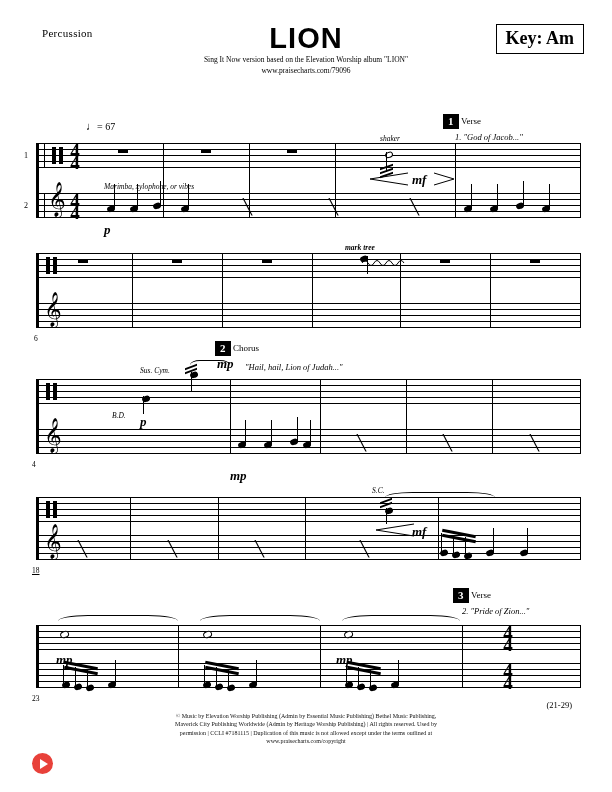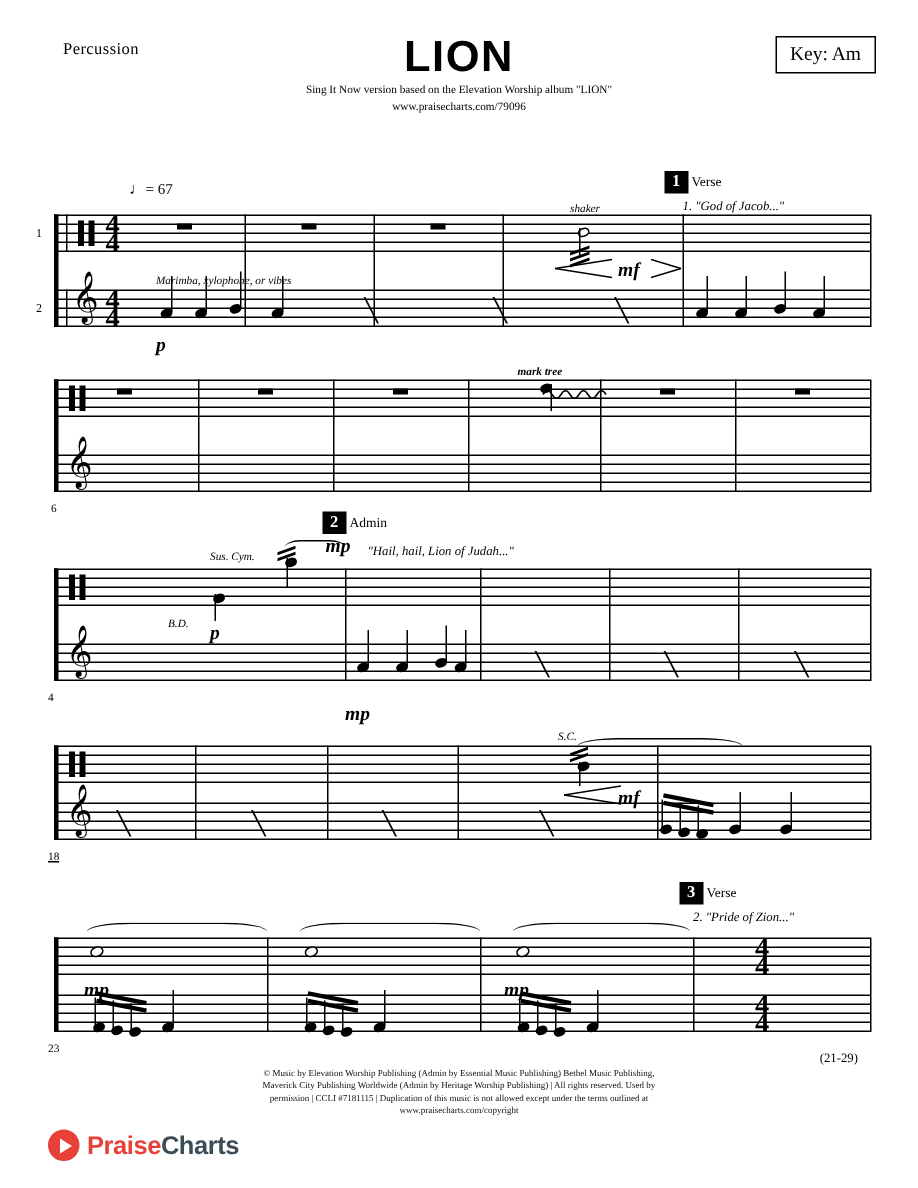--- a/index.html
+++ b/index.html
@@ -55,22 +55,22 @@
     text-align: center;
     font-size: 7.5px;
     font-family: "Liberation Serif", serif;
   }
   .key-box {
     position: absolute;
     right: 28px;
     top: 24px;
     border: 1.2px solid #000;
     padding: 3px 9px 4px 9px;
-    font-size: 13px;
-    font-weight: normal;
+    font-size: 18px;
+    font-weight: bold;
     font-family: "Liberation Serif", serif;
   }
   .credits {
     position: absolute;
     right: 30px;
     top: 62px;
     text-align: right;
     font-size: 8px;
     font-family: "Liberation Serif", serif;
     line-height: 11.5px;
@@ -410,21 +410,21 @@
   <div class="instr-note" style="left:345px;top:243px;font-weight:bold;">mark tree</div>
   <div class="noteh" style="left:360px;top:256px;"></div>
   <div class="stem" style="left:367px;top:256px;height:18px;"></div>
   <svg style="position:absolute;left:360px;top:254px;" width="48" height="14">
     <path d="M2 9 Q5 4 8 9 T14 9 T20 9 T26 9 T32 9 T38 9 T44 9" fill="none" stroke="#000" stroke-width="1"></path>
   </svg>
 
   <div class="rest-whole" style="left:78px;top:309px;width:0;height:0;"></div>
 
   <div class="rehearsal" style="left:215px;top:341px;">2</div>
-  <div class="sec-label" style="left:233px;top:343px;">Admin</div>
+  <div class="sec-label" style="left:233px;top:343px;">Chorus</div>
   <div class="lyric" style="left:245px;top:362px;">"Hail, hail, Lion of Judah..."</div>
   <div class="dyn" style="left:217px;top:356px;">mp</div>
 
   <div class="staffline" style="left:36px;top:379px;width:544px;"></div>
   <div class="staffline" style="left:36px;top:385px;width:544px;"></div>
   <div class="staffline" style="left:36px;top:391px;width:544px;"></div>
   <div class="staffline" style="left:36px;top:397px;width:544px;"></div>
   <div class="staffline" style="left:36px;top:403px;width:544px;"></div>
   <div class="staffline" style="left:36px;top:429px;width:544px;"></div>
   <div class="staffline" style="left:36px;top:435px;width:544px;"></div>
@@ -603,18 +603,15 @@
 
   <div class="copyright">
     <div>© Music by Elevation Worship Publishing (Admin by Essential Music Publishing) Bethel Music Publishing,</div>
     <div>Maverick City Publishing Worldwide (Admin by Heritage Worship Publishing) | All rights reserved. Used by</div>
     <div>permission | CCLI #7181115 | Duplication of this music is not allowed except under the terms outlined at</div>
     <div>www.praisecharts.com/copyright</div>
   </div>
 
   <div class="brand">
     <div class="brand-logo"></div>
-    <div class="brand-name">
-      <span class="praise">Praise</span><span class="charts">Charts</span>
-    </div>
   </div>
 
 </div>
 
 </body></html>

